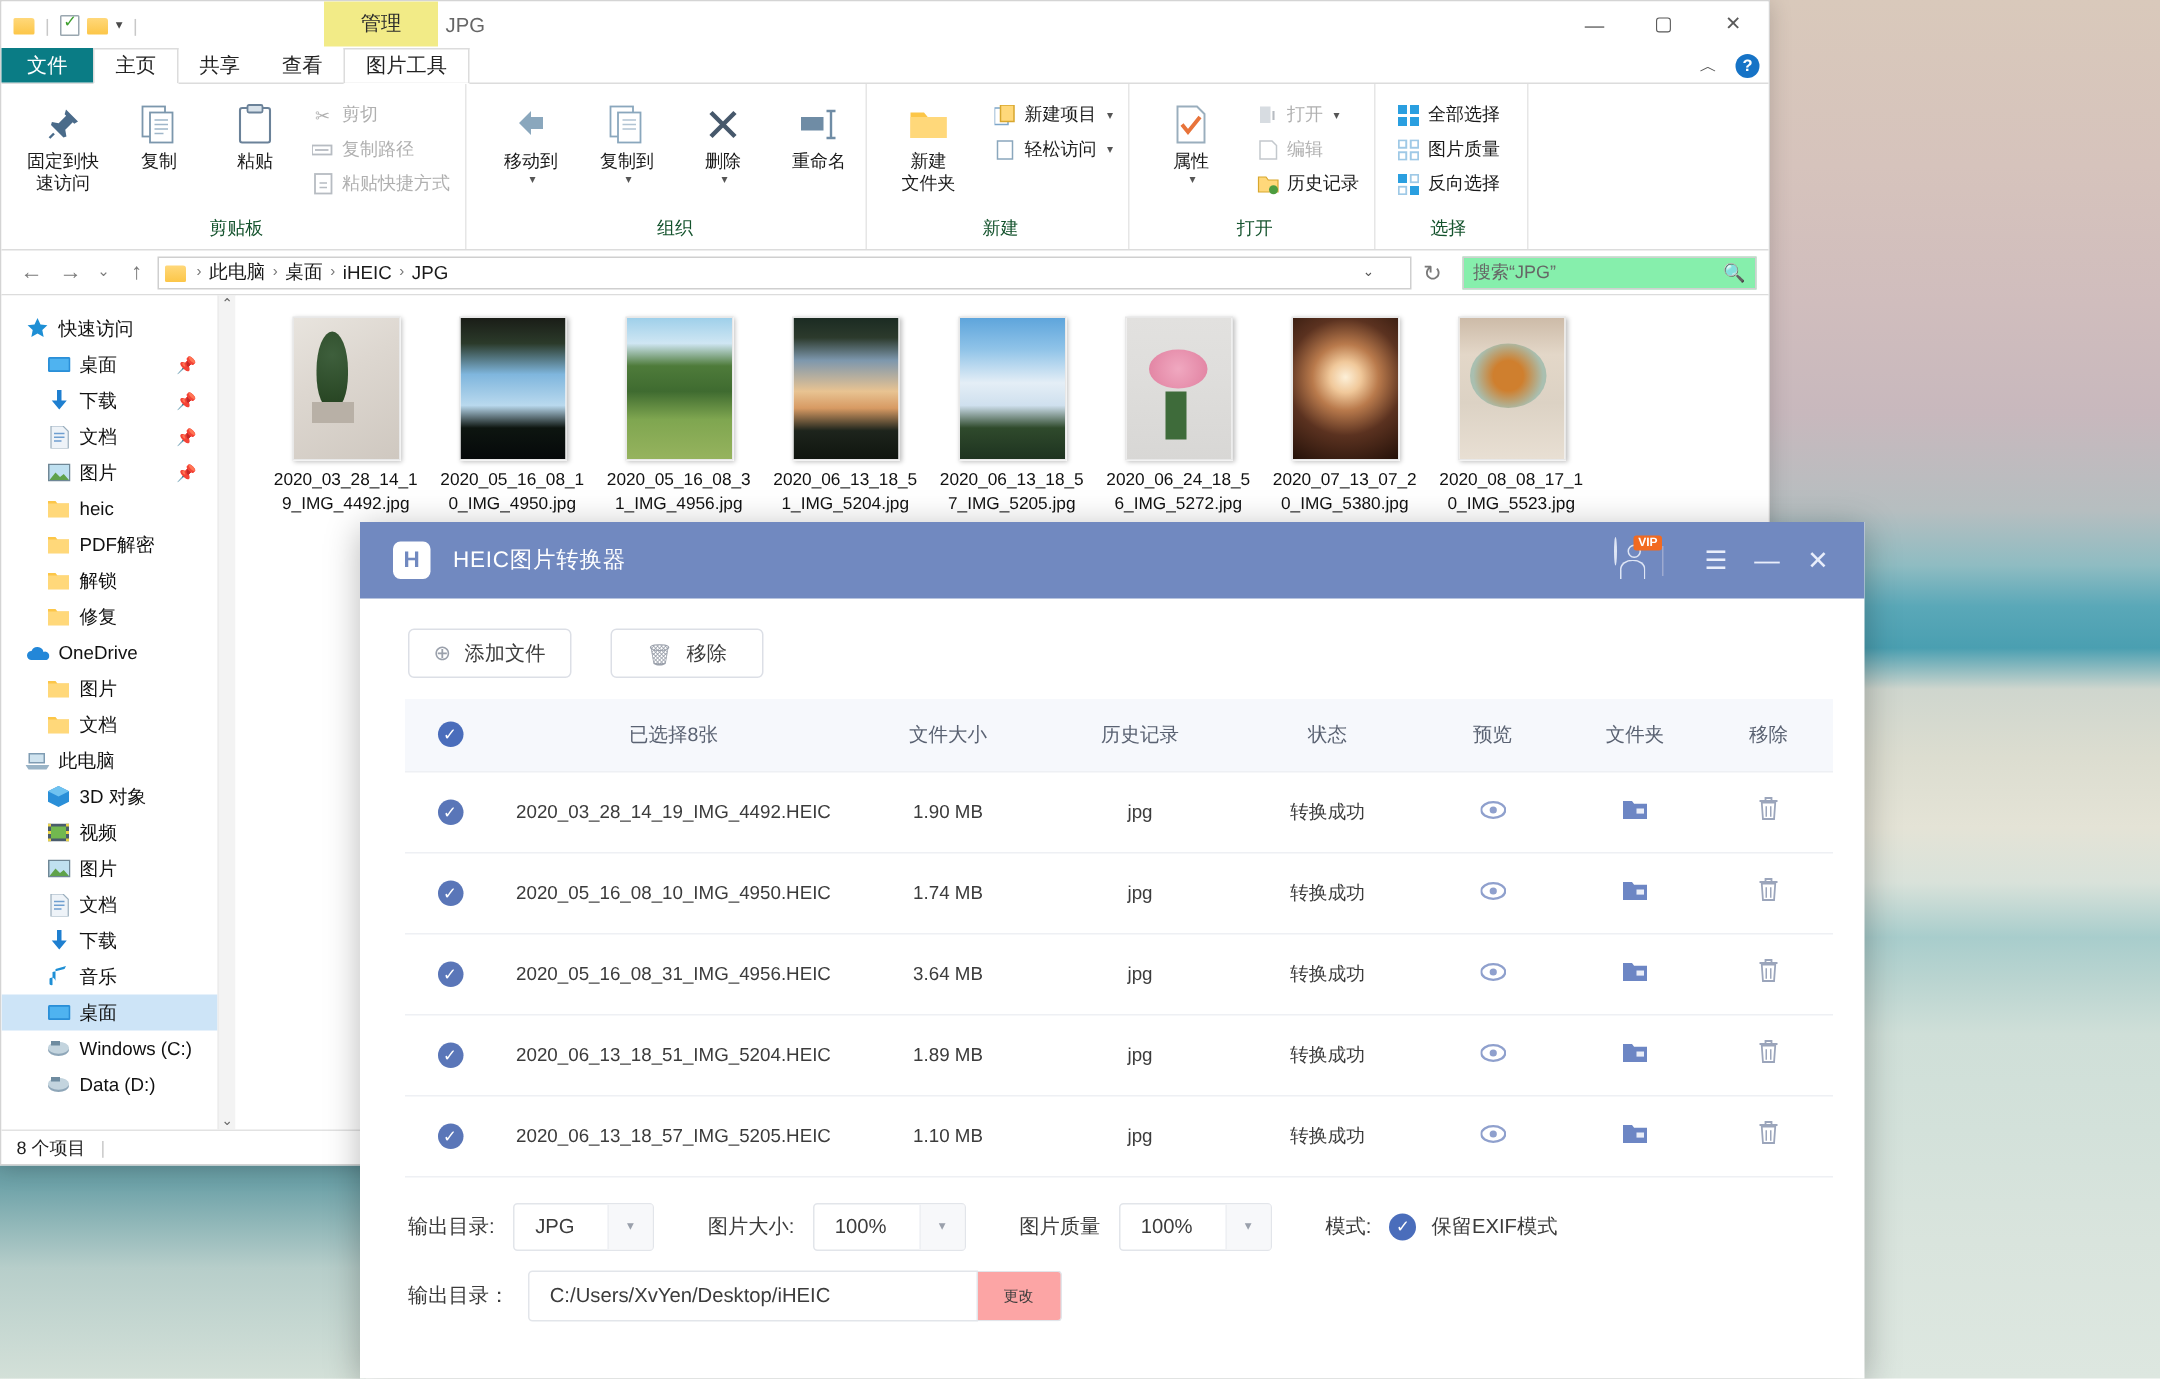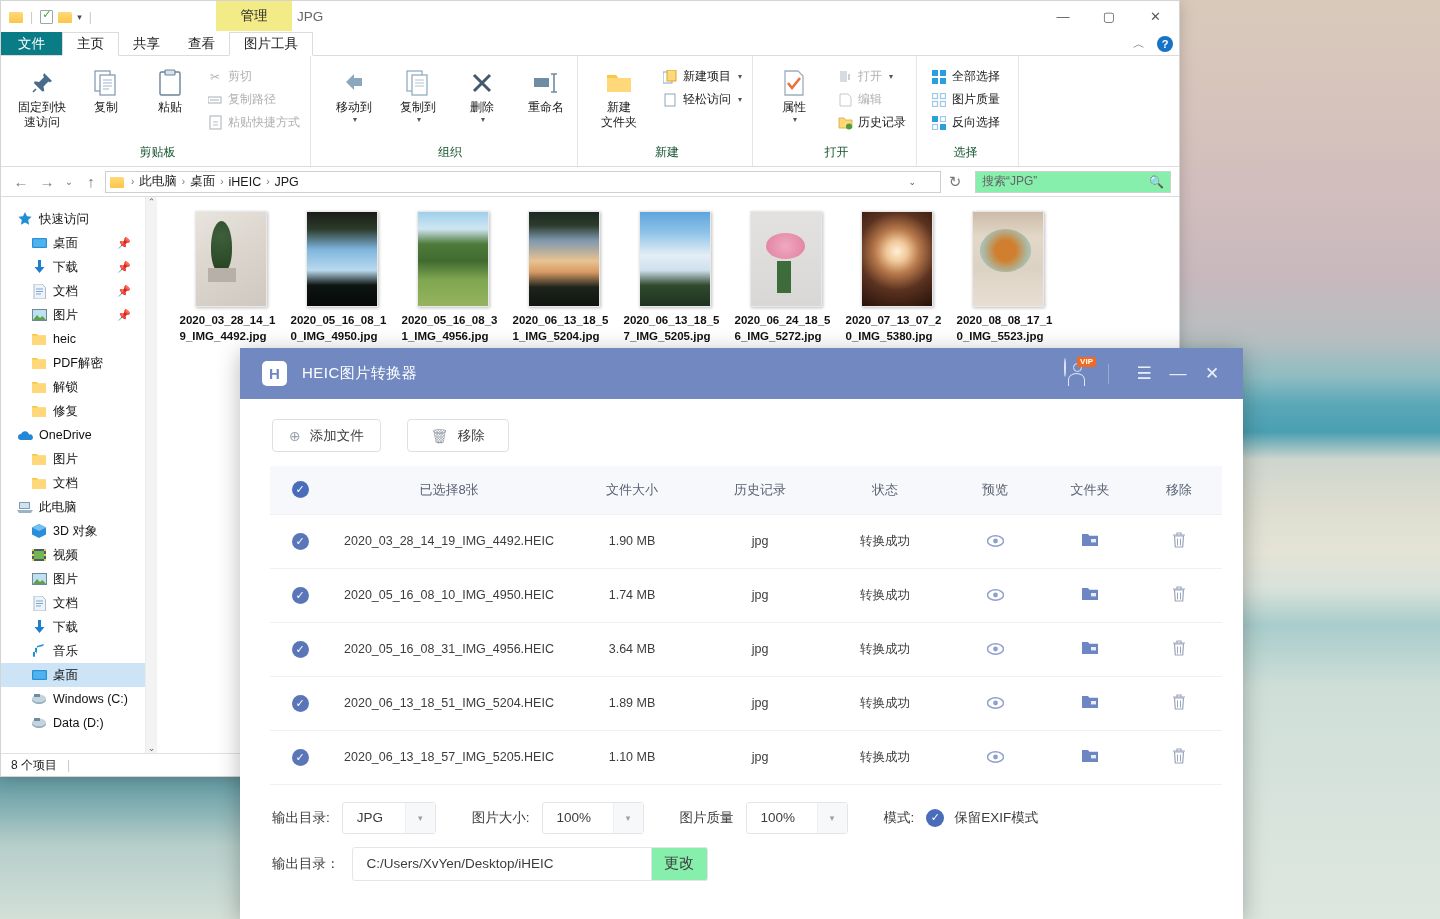--- a/index.html
+++ b/index.html
@@ -181,22 +181,22 @@
     border-left: 1px solid #ececec;
   }
   .filespane { flex: 1; background: #fff; padding: 14px 10px 0 18px; }
   .grid { display: flex; gap: 0; flex-wrap: wrap; }
   .fileitem { width: 111px; display: flex; flex-direction: column; align-items: center; }
   .thumb {
     width: 72px; height: 96px; border: 1px solid #e8e8e8; box-shadow: 1px 1px 3px rgba(0,0,0,0.25);
     overflow: hidden;
   }
   .fname {
-    margin-top: 6px; font-size: 11.5px; color: #111; 
-    line-height: 1.35; width: 102px; word-break: break-all; font-weight: bold;
+    margin-top: 6px; font-size: 11.5px; color: #111; text-align: center;
+    line-height: 1.35; width: 102px; word-break: break-all;
   }
   .statusbar {
     height: 23px; border-top: 1px solid #e2e2e2; display: flex; align-items: center;
     padding-left: 10px; font-size: 12px; color: #222; background: #fff;
   }
   .statusbar .sep { color: #c9c9c9; margin-left: 10px; }
 
   
   #heicapp {
     position: absolute; left: 240px; top: 348px; width: 1003px; height: 571px;
@@ -207,21 +207,21 @@
     height: 51px; background: #7189c0; display: flex; align-items: center;
     padding: 0 14px 0 22px; color: #fff; position: relative;
   }
   .app-logo {
     width: 25px; height: 25px; border-radius: 5px; background: #fff; color: #7189c0;
     display: flex; align-items: center; justify-content: center;
     font-size: 15px; font-weight: bold; flex: none;
   }
   .app-name { margin-left: 15px; font-size: 15px; letter-spacing: .5px; }
   .app-right { position: absolute; right: 14px; display: flex; align-items: center; gap: 0; }
-  .avatar-wrap { position: relative; width: 30px; height: 30px; margin-right: 12px; }
+  .avatar-wrap { position: relative; width: 30px; height: 30px; margin-right: 0; }
   .avatar-circle {
     width: 24px; height: 24px; border-radius: 50%; border: 1.6px solid #dfe6f5;
     position: relative; overflow: hidden;
   }
   .avatar-circle::before {
     content:""; position:absolute; left:7.5px; top:4px; width:7px; height:7px;
     border-radius:50%; border:1.5px solid #dfe6f5;
   }
   .avatar-circle::after {
     content:""; position:absolute; left:3px; top:14px; width:15px; height:12px;
@@ -279,23 +279,23 @@
   }
   .modechk {
     width: 18px; height: 18px; border-radius: 50%; background: #4a6dbb; color: #fff;
     display: inline-flex; align-items: center; justify-content: center; font-size: 11px; margin-right: 10px;
   }
   .pathbox {
     height: 34px; width: 300px; border: 1px solid #e2e5ea; background: #fff; border-radius: 3px 0 0 3px;
     display: flex; align-items: center; padding: 0 14px; font-size: 13.5px; color: #3c3c3c;
   }
   .pathbtn {
-    height: 34px; width: 56px; border: 1px solid #e2e5ea; border-left: none; background: #86efac;
+    height: 34px; width: 56px; border: 1px solid #e2e5ea; border-left: none; background: #fca5a5;
     border-radius: 0 3px 3px 0; display: flex; align-items: center; justify-content: center;
-    font-size: 15px; color: #3c3c3c;
+    font-size: 10px; color: #3c3c3c;
   }
   .gap36 { width: 36px; }
 </style>
 </head>
 <body>
 
 <div id="desktop">
   <div id="desktop-left-band"></div>
 </div>
 

